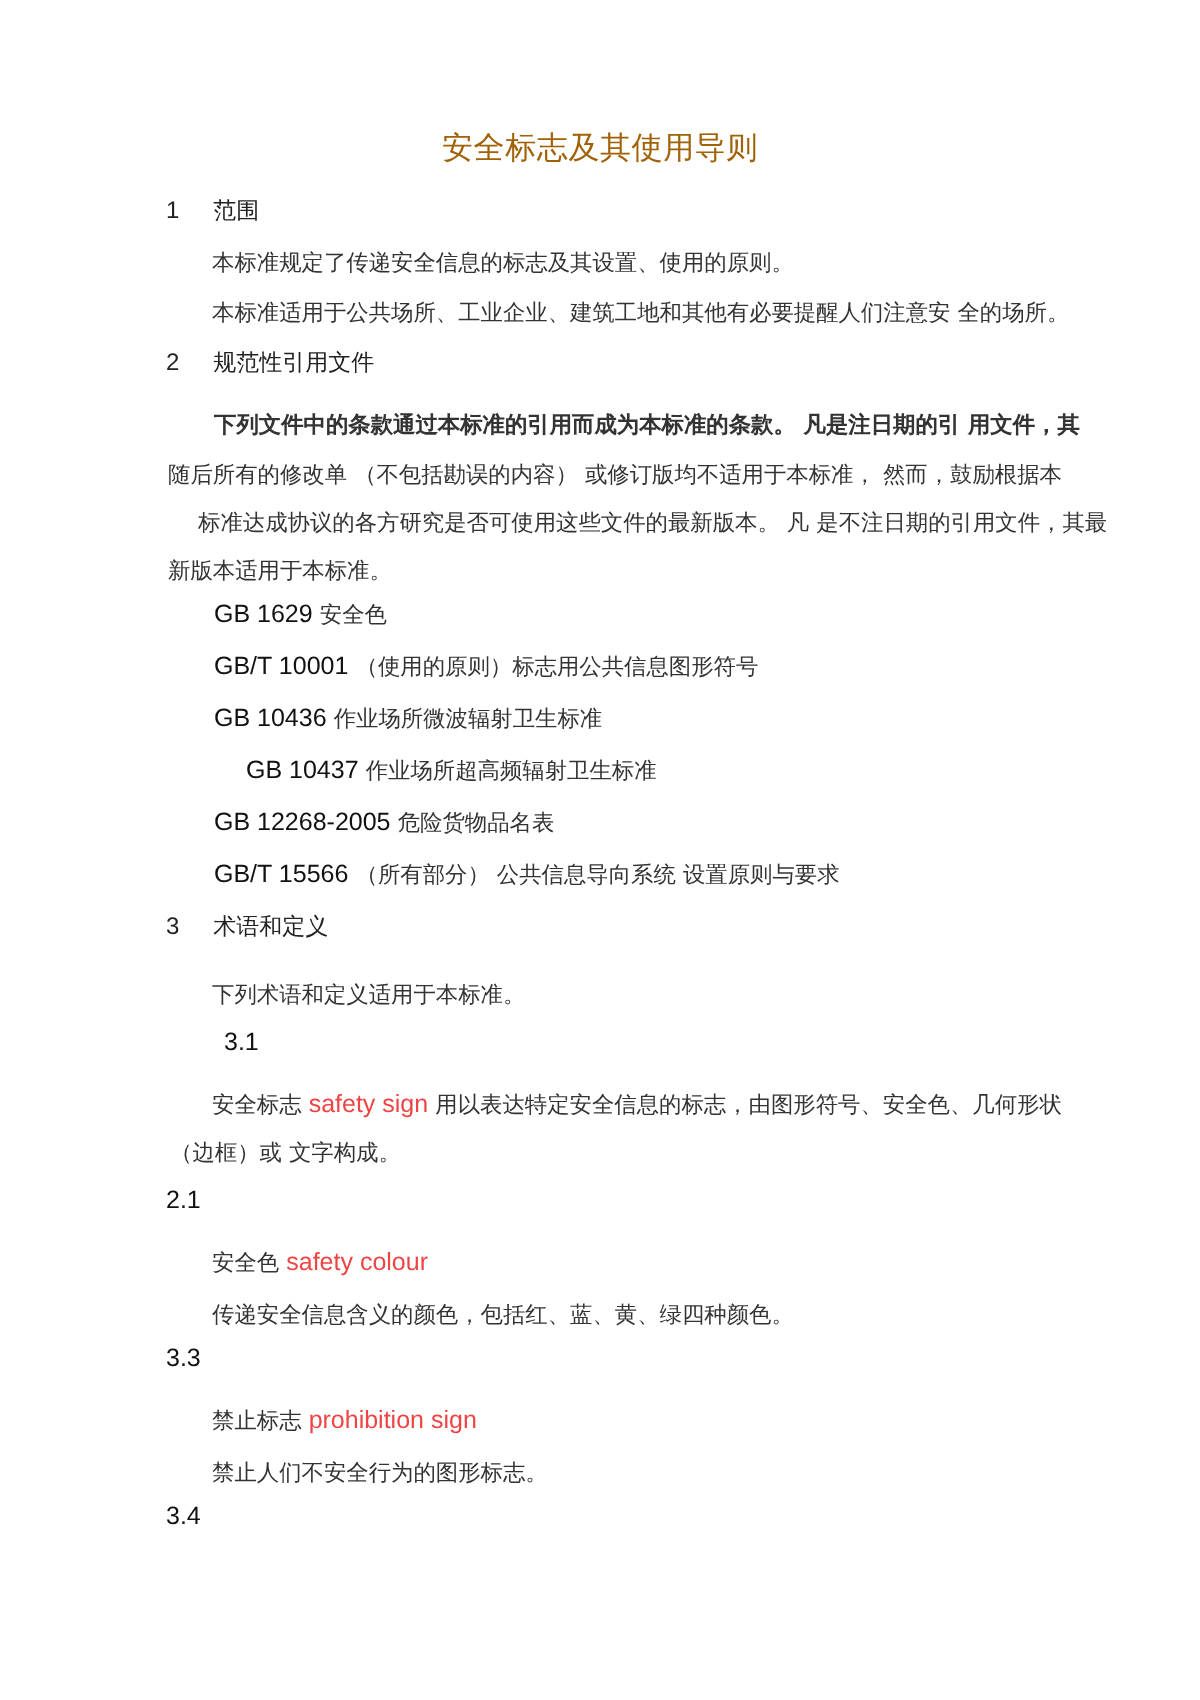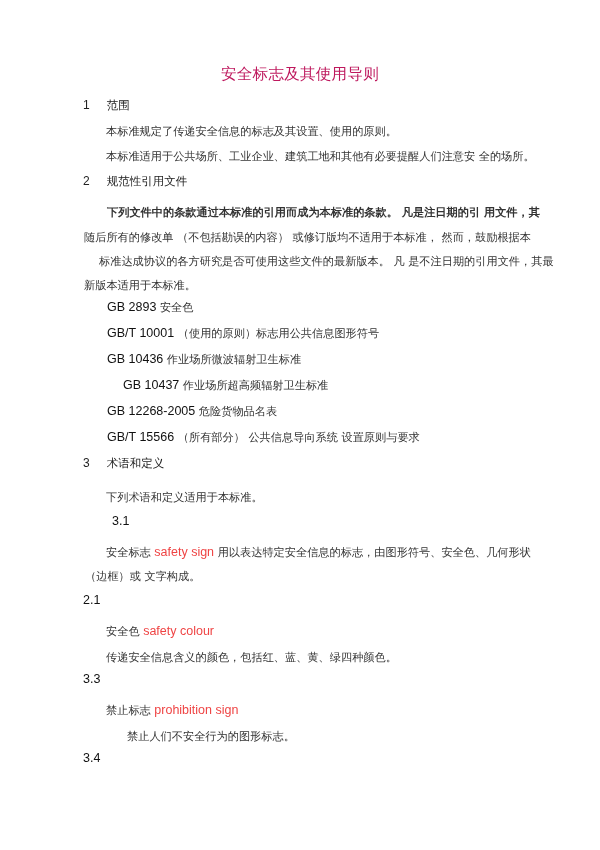--- a/index.html
+++ b/index.html
@@ -13,21 +13,21 @@
       position: relative;
       overflow: hidden;
       font-family: "DejaVu Sans", "Liberation Sans", sans-serif;
       color: #2a2a2a;
     }
     .abs { position: absolute; white-space: nowrap; }
     .title {
       left: 0; width: 600px; top: 64px;
       text-align: center;
       font-size: 15.5px;
-      color: #be185d;
+      color: #a16207;
       letter-spacing: 0.3px;
     }
     .h1 { font-size: 11.5px; color: #222; }
     .h1 .num { display: inline-block; width: 20px; font-family: "Liberation Sans", sans-serif; font-size: 12px; }
     .body { font-size: 11.2px; color: #333; }
     .ref { font-size: 11.2px; color: #333; }
     .ref .code { font-family: "Liberation Sans", sans-serif; font-size: 12.5px; color: #111; }
     .sub { font-family: "Liberation Sans", sans-serif; font-size: 12.5px; color: #111; }
     .en { font-family: "Liberation Sans", sans-serif; font-size: 12.5px; color: #ef4444; }
   </style>
@@ -46,21 +46,21 @@
 <div class="abs h1" style="left:83px; top:174px;">
   <span class="num">2</span>
   <span>规范性引用文件</span>
 </div>
 <div class="abs body" style="left:107px; top:205px;font-weight:bold;">下列文件中的条款通过本标准的引用而成为本标准的条款。 凡是注日期的引 用文件，其</div>
 <div class="abs body" style="left:84px; top:230px;">随后所有的修改单 （不包括勘误的内容） 或修订版均不适用于本标准， 然而，鼓励根据本</div>
 <div class="abs body" style="left:68px; top:254px;margin-left:31px;">标准达成协议的各方研究是否可使用这些文件的最新版本。 凡 是不注日期的引用文件，其最</div>
 <div class="abs body" style="left:84px; top:278px;">新版本适用于本标准。</div>
 
 <div class="abs ref" style="left:107px; top:300px;">
-  <span class="code">GB 2893</span>
+  <span class="code">GB 1629</span>
   <span>安全色</span>
 </div>
 <div class="abs ref" style="left:107px; top:326px;">
   <span class="code">GB/T 10001</span>
   <span> （使用的原则）标志用公共信息图形符号</span>
 </div>
 <div class="abs ref" style="left:107px; top:352px;">
   <span class="code">GB 10436</span>
   <span>作业场所微波辐射卫生标准</span>
 </div>
@@ -96,15 +96,15 @@
   <span>安全色</span>
   <span class="en">safety colour</span>
 </div>
 <div class="abs body" style="left:106px; top:650px;">传递安全信息含义的颜色，包括红、蓝、黄、绿四种颜色。</div>
 
 <div class="abs sub" style="left:83px; top:672px;">3.3</div>
 <div class="abs body" style="left:106px; top:703px;">
   <span>禁止标志</span>
   <span class="en">prohibition sign</span>
 </div>
-<div class="abs body" style="left:106px; top:729px;margin-left:21px;">禁止人们不安全行为的图形标志。</div>
+<div class="abs body" style="left:106px; top:729px;">禁止人们不安全行为的图形标志。</div>
 
 <div class="abs sub" style="left:83px; top:751px;">3.4</div>
 
 </body></html>

